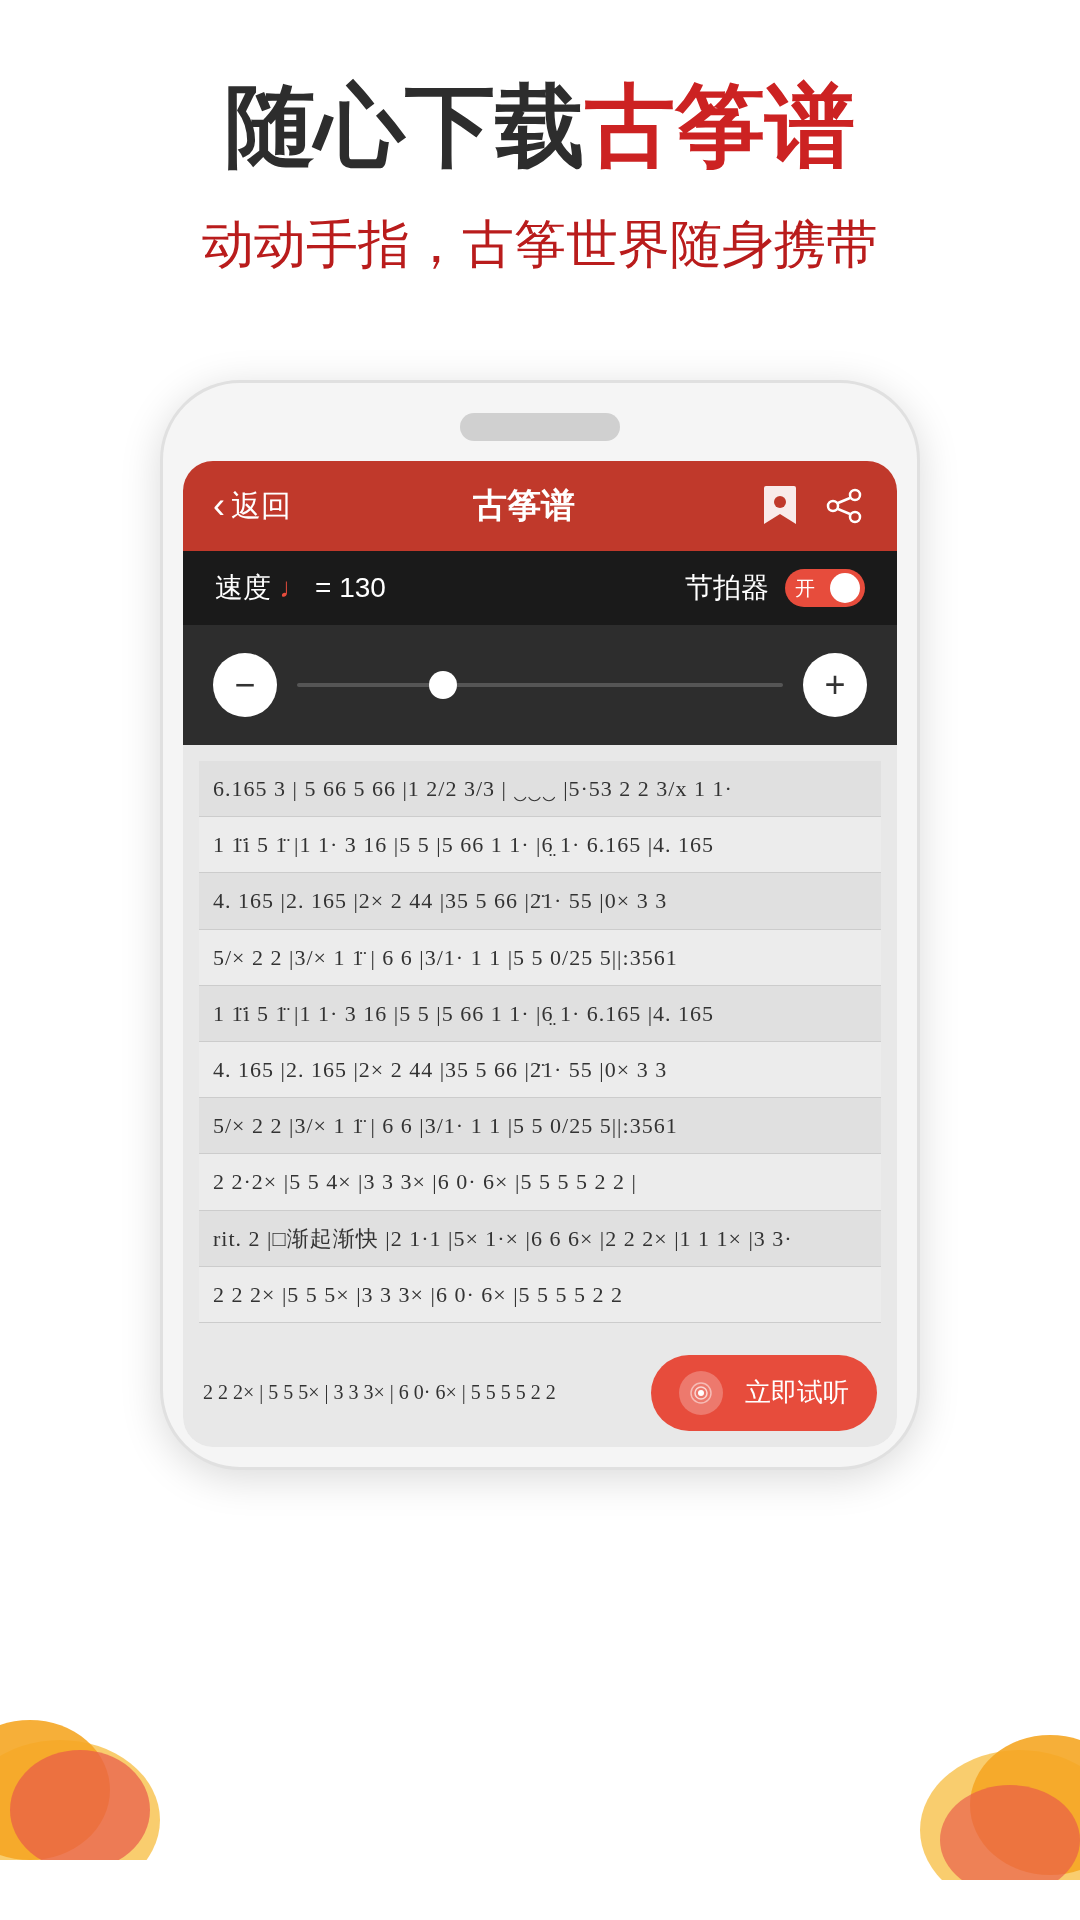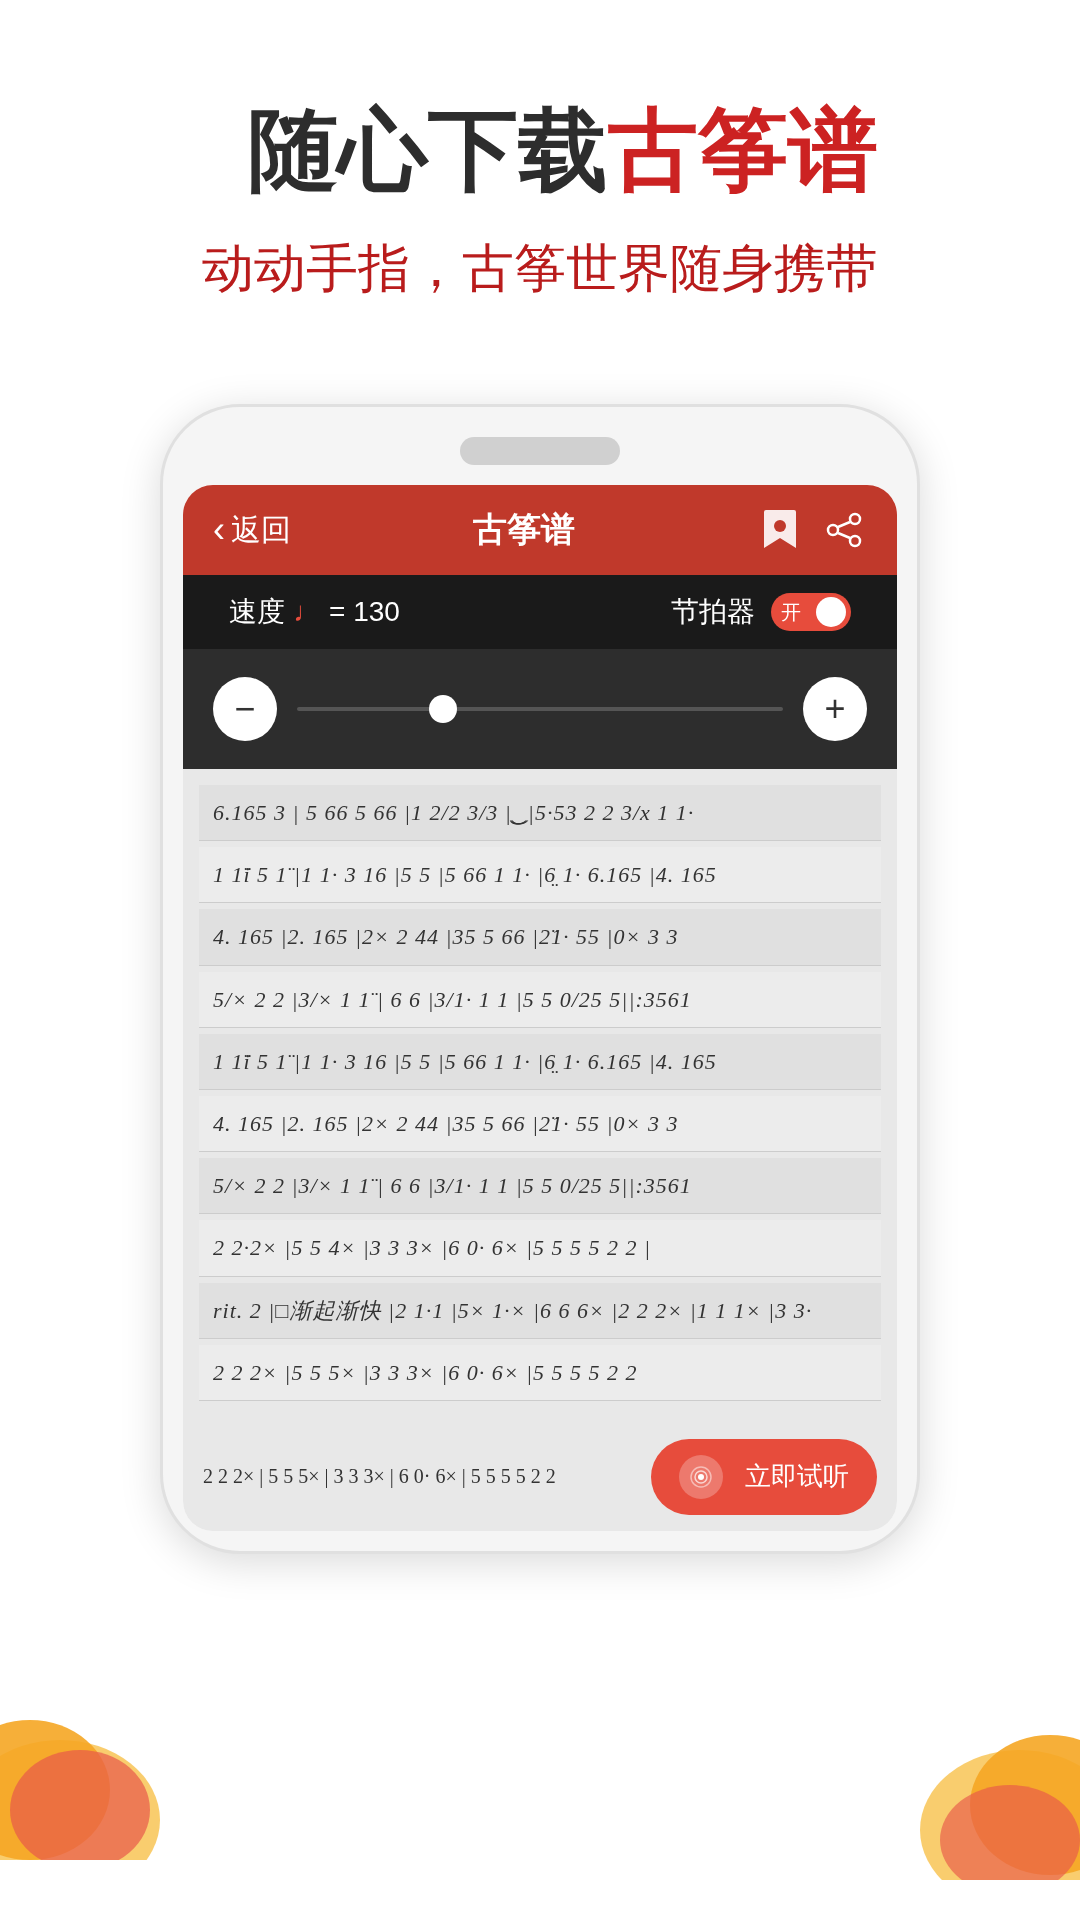--- a/index.html
+++ b/index.html
@@ -19,22 +19,22 @@
       min-height: 1920px;
       background: #ffffff;
       position: relative;
       display: flex;
       flex-direction: column;
       align-items: center;
     }
 
     
     .headline-section {
-      margin-top: 96px;
-      text-align: right;
+      margin-top: 72px;
+      text-align: center;
       margin-bottom: 40px;
     }
 
     .headline-main {
       font-size: 90px;
       font-weight: 700;
       color: #2d2d2d;
       line-height: 1.2;
     }
 
@@ -119,21 +119,21 @@
       align-items: center;
       justify-content: center;
     }
 
     
     .tempo-bar {
       background: #1a1a1a;
       display: flex;
       align-items: center;
       justify-content: space-between;
-      padding: 18px 46px;
+      padding: 18px 32px;
     }
 
     .tempo-left {
       display: flex;
       align-items: center;
       color: white;
       font-size: 28px;
     }
 
     .music-note {
@@ -220,29 +220,27 @@
     }
 
     
     .sheet-music {
       background: #e8e8e8;
       padding: 16px;
     }
 
     .sheet-row {
       background: #e0e0e0;
-      margin-bottom: 6px;
       padding: 10px 14px;
       font-size: 22px;
       color: #333;
       font-family: serif;
       line-height: 1.6;
       letter-spacing: 1px;
       border-bottom: 1px solid #ccc;
-      font-style: italic;
     }
 
     .sheet-row-light {
       background: #ececec;
     }
 
     
     .bottom-bar {
       background: #e8e8e8;
       padding: 16px 20px;

